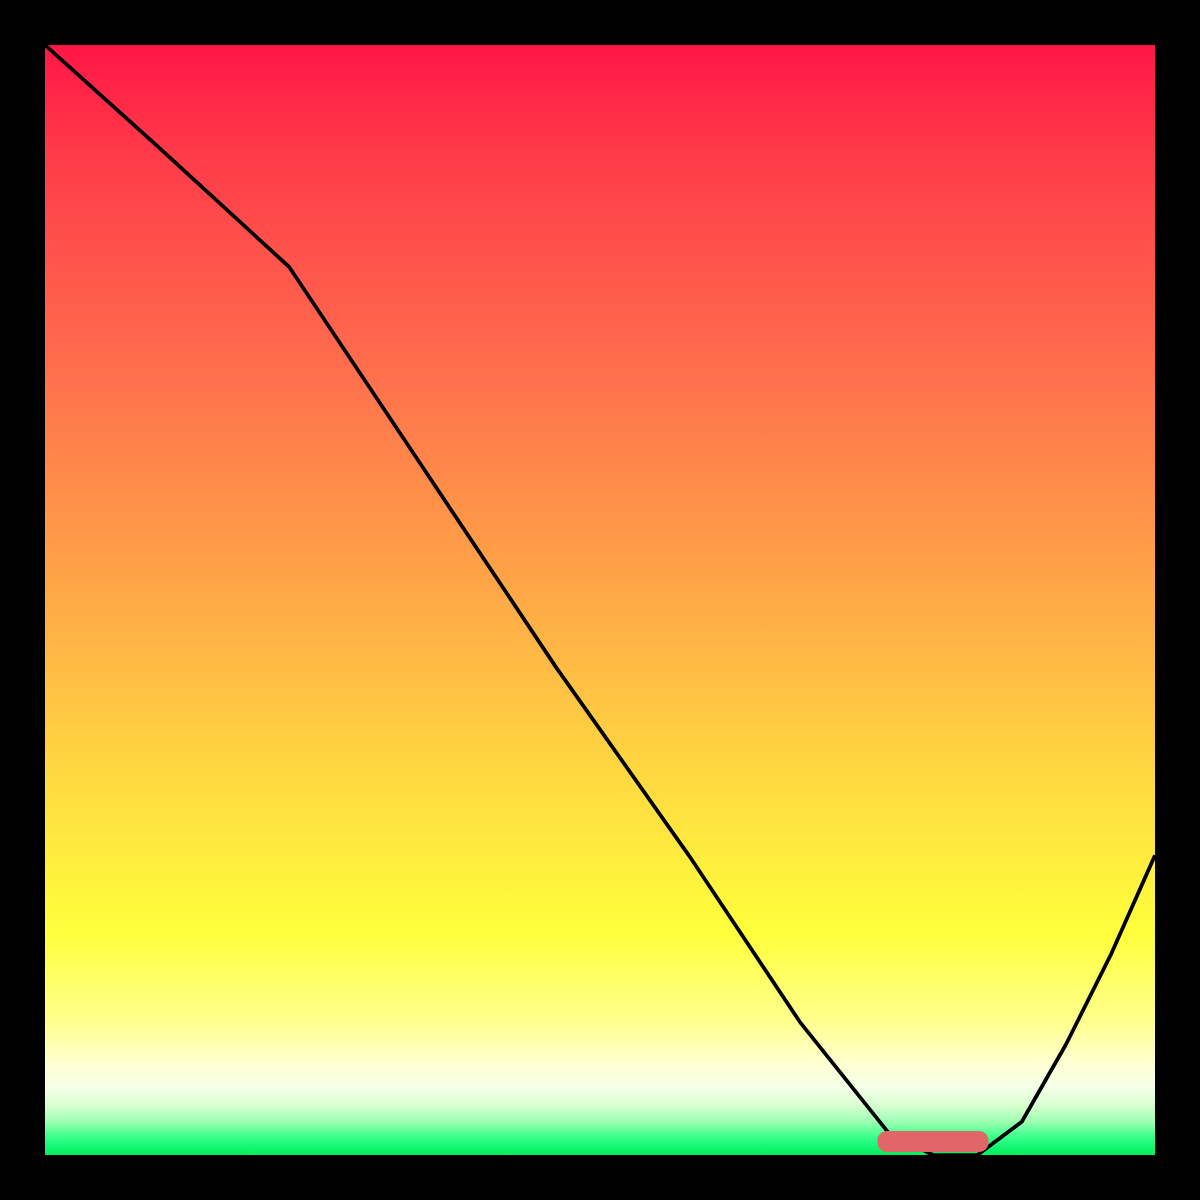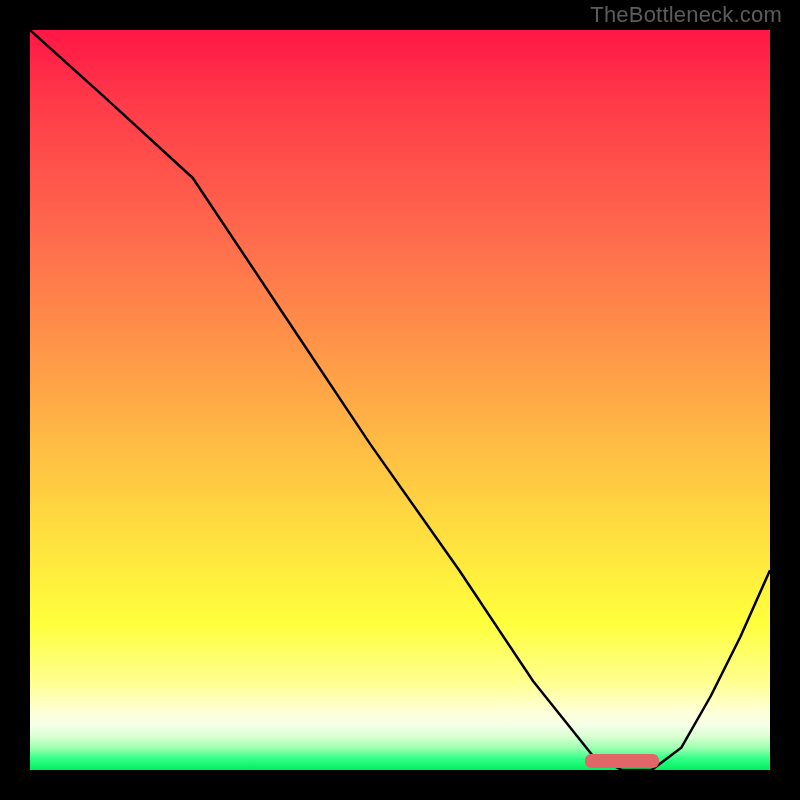--- a/index.html
+++ b/index.html
@@ -72,21 +72,20 @@
     stroke-linejoin: round;
   }
   rect.marker {
     fill: #e06668;
   }
 </style>
 </head>
 <body>
 
 <div class="outer">
-  <div class="watermark">TheBottleneck.com</div>
 
   <div class="plot-area">
     <div class="gradient-bg"></div>
     <svg class="overlay" viewBox="0 0 740 740" preserveAspectRatio="none">
       <path class="curve" d="M0.0 0.0 L74.0 66.6 L162.8 148.0 L251.6 281.2 L340.4 414.4 L429.2 540.2 L503.2 651.2 L562.4 725.2 L592.0 740.0 L621.6 740.0 L651.2 717.8 L680.8 666.0 L710.4 606.8 L740.0 540.2"></path>
       <rect class="marker" x="555.0" y="724.0" width="74.0" height="14.0" rx="6" ry="6" fill="#e06668"></rect>
     </svg>
   </div>
 </div>
 

